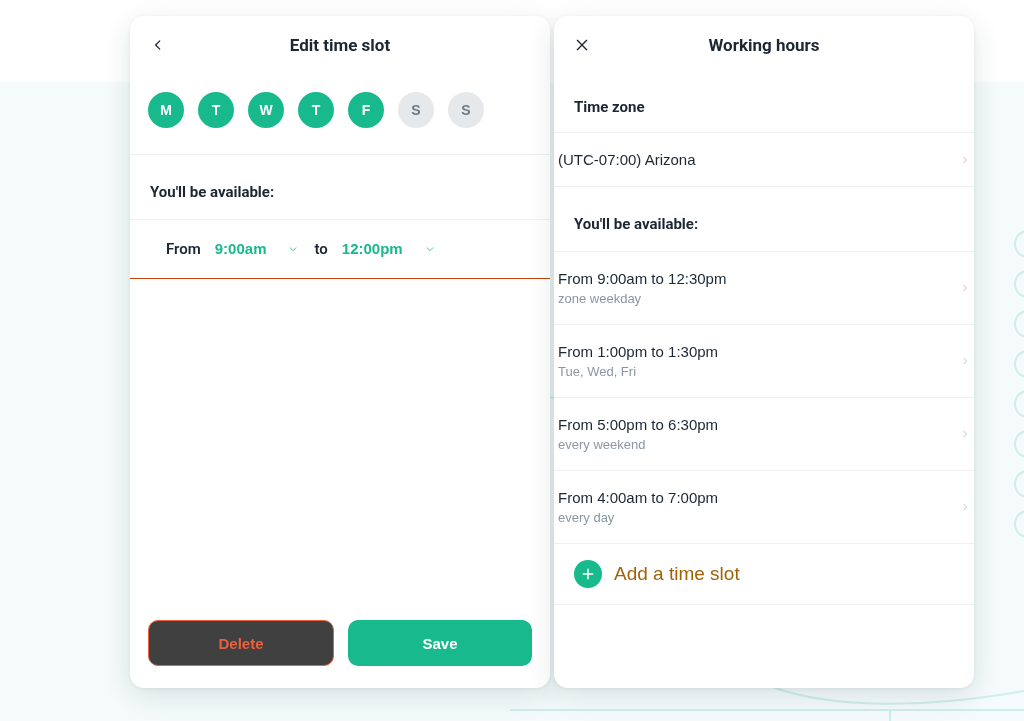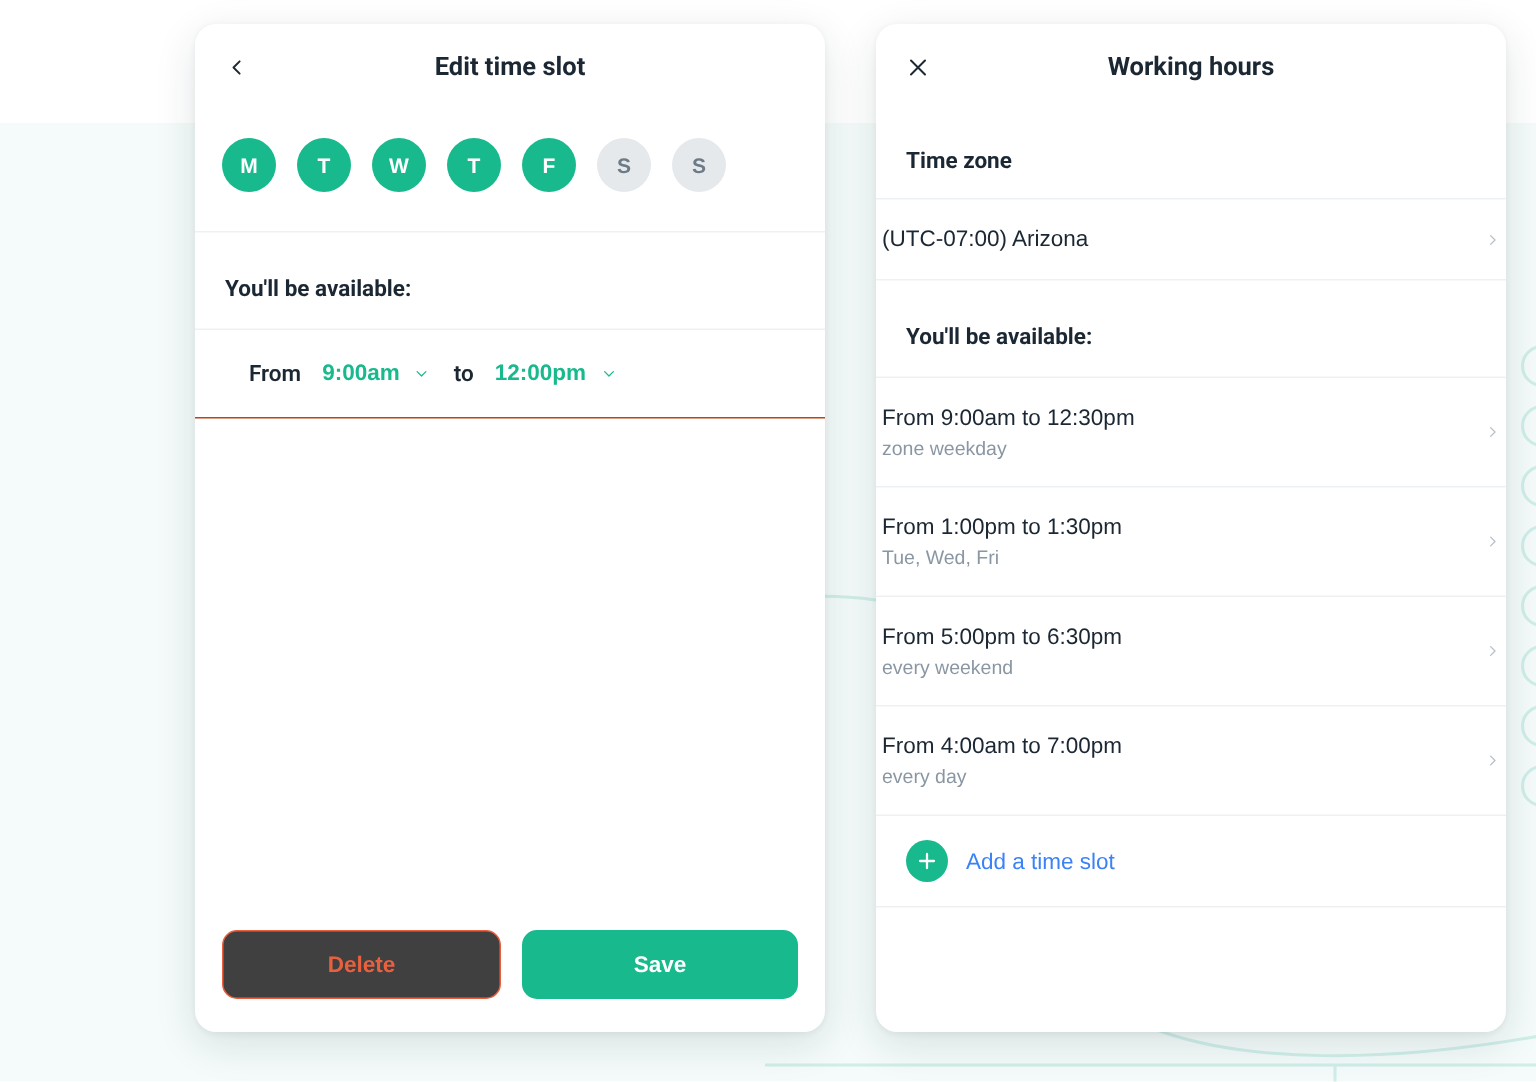--- a/index.html
+++ b/index.html
@@ -21,21 +21,21 @@
 
   .stage { position: absolute; inset: 0; z-index: 1; }
 
   .card {
     position: absolute; top: 16px; width: 420px; height: 672px;
     background: #ffffff; border-radius: 14px;
     box-shadow: 0 8px 28px rgba(18, 38, 52, 0.12), 0 1px 4px rgba(18,38,52,0.06);
     display: flex; flex-direction: column; overflow: hidden;
   }
   .card.left  { left: 130px; }
-  .card.right { left: 584px; }
+  .card.right { left: 554px; }
 
   .card-header {
     height: 58px; display: flex; align-items: center; justify-content: center;
     position: relative;
   }
   .card-header .title { font-size: 17px; font-weight: 700; color: #1b2733; }
   .card-header .lead-btn {
     position: absolute; left: 14px; top: 50%; transform: translateY(-50%);
     width: 28px; height: 28px; display: flex; align-items: center; justify-content: center;
     color: #1b2733; cursor: pointer; background: none; border: none;
@@ -66,21 +66,21 @@
     border-bottom: 1px solid #eef1f3;
   }
 
   .range-row {
     display: flex; align-items: flex-start; gap: 14px;
     padding: 20px 36px; border-bottom: 1px solid #c2410c;
     font-size: 15px;
   }
   .range-row .kw { color: #1b2733; font-weight: 600; }
   .time-pick {
-    display: inline-flex; align-items: center; gap: 8px;
+    display: inline-flex; align-items: center; gap: 20px;
     color: #18b98d; font-weight: 600; cursor: pointer;
     background: none; border: none; font-size: 15px;
   }
   .time-pick svg { stroke: #18b98d; }
 
   .footer-actions {
     margin-top: auto; padding: 18px 18px 22px 18px;
     display: flex; gap: 14px;
   }
   .btn {
@@ -110,21 +110,21 @@
   .add-row {
     display: flex; align-items: center; gap: 12px;
     padding: 16px 20px; border-bottom: 1px solid #eef1f3;
     cursor: pointer; background: none; border-left: none; border-right: none; border-top: none; width: 100%; text-align: left;
   }
   .add-row .plus {
     width: 28px; height: 28px; border-radius: 50%; background: #18b98d;
     display: flex; align-items: center; justify-content: center; color: #fff;
     flex: 0 0 28px;
   }
-  .add-row .lbl { font-size: 15px; color: #3b82f6; }
+  .add-row .lbl { font-size: 19px; color: #a16207; }
 
   
   .icon { display: inline-flex; }
 </style>
 </head>
 <body>
 
 <div class="bg">
   <div class="band"></div>
 

